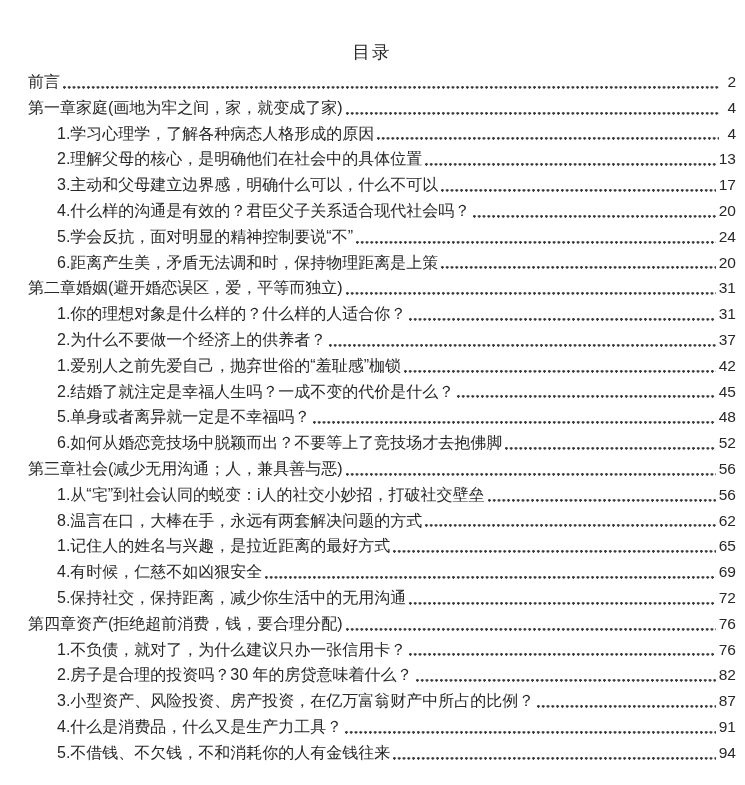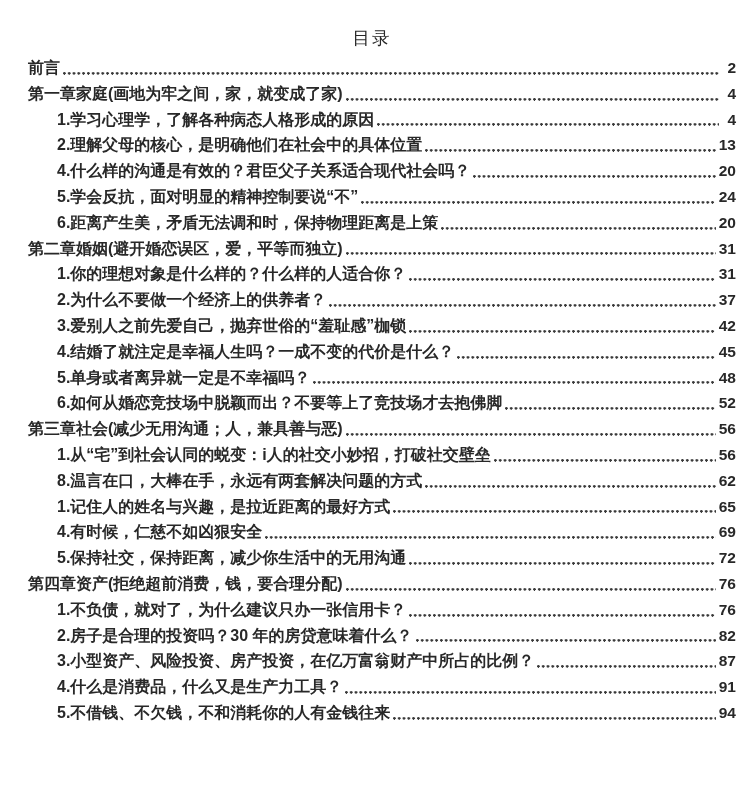--- a/index.html
+++ b/index.html
@@ -6,41 +6,40 @@
     --bg:#ffffff;
     --text:#282828;
     --dots:#3a3a3a;
   }
   *{box-sizing:border-box;}
   html,body{margin:0;padding:0;background:var(--bg);}
   .page{
     position:relative;
     width:745px;height:785px;
     background:var(--bg);
-    padding:25px 9px 0 28px;
+    padding:39px 9px 0 28px;
     overflow:hidden;
     font-family:"Liberation Sans","DejaVu Sans",sans-serif;
     color:var(--text);
   }
   .doc-title{
     font-size:17.5px;
     font-weight:500;
     text-align:center;
     margin:0 20px 4px 0;
     line-height:26px;
     letter-spacing:2px;
     color:var(--text);
   }
   .toc-list{width:100%;}
   .row{
     display:flex;
     align-items:flex-start;
     height:25.8px;
     width:100%;
-    font-weight:bold;
   }
   .row.lvl1{padding-left:29px;}
   .lbl{
     font-size:16px;
     line-height:25.8px;
     white-space:nowrap;
     color:var(--text);
   }
   .leader{
     flex:1 1 auto;
@@ -87,20 +86,25 @@
         <span class="lbl">1.学习心理学，了解各种病态人格形成的原因</span>
         <span class="leader"></span>
         <span class="pg">4</span>
       </div>
       <div class="row lvl1">
         <span class="lbl">2.理解父母的核心，是明确他们在社会中的具体位置</span>
         <span class="leader"></span>
         <span class="pg">13</span>
       </div>
       <div class="row lvl1">
+        <span class="lbl">3.主动和父母建立边界感，明确什么可以，什么不可以</span>
+        <span class="leader"></span>
+        <span class="pg">17</span>
+      </div>
+      <div class="row lvl1">
         <span class="lbl">4.什么样的沟通是有效的？君臣父子关系适合现代社会吗？</span>
         <span class="leader"></span>
         <span class="pg">20</span>
       </div>
       <div class="row lvl1">
         <span class="lbl">5.学会反抗，面对明显的精神控制要说“不”</span>
         <span class="leader"></span>
         <span class="pg">24</span>
       </div>
       <div class="row lvl1">
@@ -117,26 +121,26 @@
         <span class="lbl">1.你的理想对象是什么样的？什么样的人适合你？</span>
         <span class="leader"></span>
         <span class="pg">31</span>
       </div>
       <div class="row lvl1">
         <span class="lbl">2.为什么不要做一个经济上的供养者？</span>
         <span class="leader"></span>
         <span class="pg">37</span>
       </div>
       <div class="row lvl1">
-        <span class="lbl">3.爱别人之前先爱自己，抛弃世俗的“羞耻感”枷锁</span>
+        <span class="lbl">1.爱别人之前先爱自己，抛弃世俗的“羞耻感”枷锁</span>
         <span class="leader"></span>
         <span class="pg">42</span>
       </div>
       <div class="row lvl1">
-        <span class="lbl">4.结婚了就注定是幸福人生吗？一成不变的代价是什么？</span>
+        <span class="lbl">2.结婚了就注定是幸福人生吗？一成不变的代价是什么？</span>
         <span class="leader"></span>
         <span class="pg">45</span>
       </div>
       <div class="row lvl1">
         <span class="lbl">5.单身或者离异就一定是不幸福吗？</span>
         <span class="leader"></span>
         <span class="pg">48</span>
       </div>
       <div class="row lvl1">
         <span class="lbl">6.如何从婚恋竞技场中脱颖而出？不要等上了竞技场才去抱佛脚</span>

